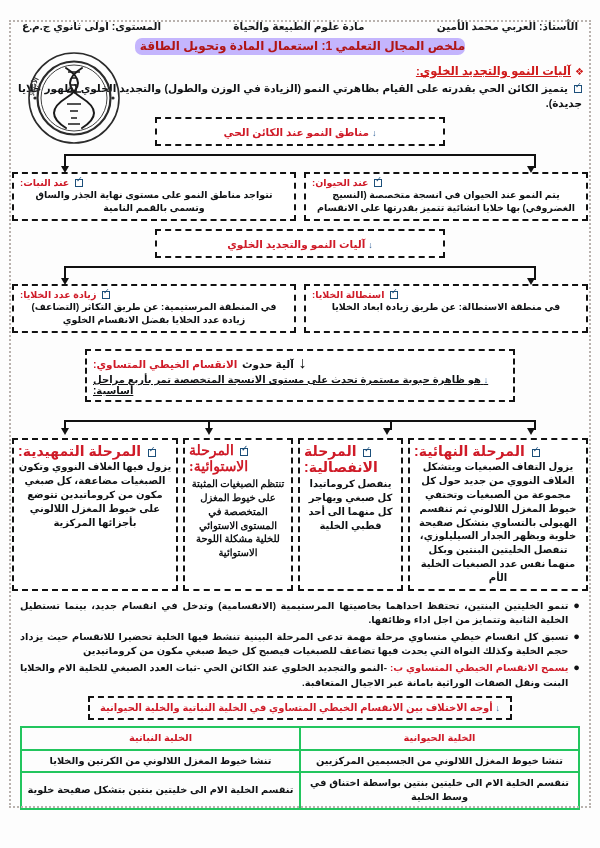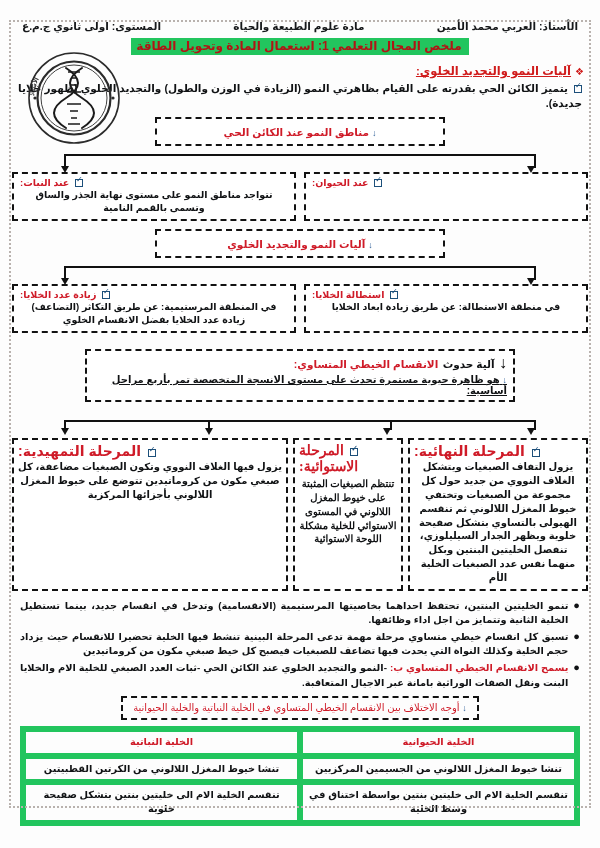--- a/index.html
+++ b/index.html
@@ -42,26 +42,27 @@
   .header-row > div { white-space: nowrap; }
 
   .title-wrap {
     text-align: center;
     margin-top: 2px;
     position: relative;
     z-index: 3;
   }
   .lesson-title {
     display: inline-block;
-    background: #22c55e;
+    background: #c4b5fd;
     color: #b01515;
     font-weight: bold;
     font-size: 12px;
-    padding: 1px 7px 2px 5px;
+    padding: 1px 0 2px 5px;
     letter-spacing: -0.2px;
+    border-radius: 7px;
   }
 
   
   .seal {
     position: absolute;
     left: 20px;
     top: 44px;
     width: 108px;
     height: 108px;
     z-index: 4;
@@ -178,21 +179,21 @@
     color: #101214;
     line-height: 1.35;
     text-align: center;
     letter-spacing: -0.15px;
   }
 
   
   .mech-node {
     width: 430px;
     margin: 16px auto;
-    text-align: right;
+    text-align: left;
   }
   .mech-line2 {
     font-size: 10px;
     font-weight: bold;
     color: #101214;
     margin-top: 2px;
     text-decoration: underline;
   }
   .mech-line2 .arrowglyph { color: #2a5c96; font-size: 9px; }
   .mech-red { color: #cf1b28; }
@@ -264,34 +265,34 @@
   .bullet .btxt { flex: 1 1 auto; }
   .red { color: #cf1b28; }
 
   
   .compare-title-wrap { text-align: center; margin: 6px 0 6px 0; }
   .compare-title {
     display: inline-block;
     border: 2px dashed #121212;
     padding: 4px 10px 5px 10px;
     color: #cf1b28;
-    font-weight: normal;
+    font-weight: bold;
     font-size: 10px;
   }
   .compare-title .arrowglyph { color: #2a5c96; font-size: 9px; }
 
   
   table.cmp {
     width: calc(100% - 16px);
     margin: 0 8px;
     border-collapse: collapse;
     table-layout: fixed;
   }
   table.cmp th, table.cmp td {
-    border: 6px solid #22c55e;
+    border: 2px solid #22c55e;
     padding: 3px 5px 4px 5px;
     text-align: center;
     vertical-align: middle;
     font-size: 9.8px;
     font-weight: bold;
     line-height: 1.4;
     color: #101214;
   }
   table.cmp th {
     color: #cf1b28;
@@ -373,20 +374,21 @@
       <div class="drop" style="right:9%;"></div>
       <div class="head" style="right:calc(9% - 3px);"></div>
     </div>
 
     <div class="pair-row">
       <div class="node">
         <div class="box-head">
           <span class="cbox"></span>
           <span>عند الحيوان:</span>
         </div>
+        <div class="box-body">يتم النمو عند الحيوان في انسجة متخصصة (النسيج الغضروفي) بها خلايا انشائية تتميز بقدرتها على الانقسام</div>
       </div>
       <div class="node">
         <div class="box-head">
           <span class="cbox"></span>
           <span>عند النبات:</span>
         </div>
         <div class="box-body">تتواجد مناطق النمو على مستوى نهاية الجذر والساق وتسمى بالقمم النامية</div>
       </div>
     </div>
   </div>
@@ -451,26 +453,33 @@
     </div>
 
     <div class="phases">
       <div class="phase" style="flex:0 0 180px;">
         <div class="box-head">
           <span class="cbox"></span>
           <span>المرحلة النهائية:</span>
         </div>
         <div class="box-body">يزول التفاف الصبغيات ويتشكل الغلاف النووي من جديد حول كل مجموعة من الصبغيات وتختفي خيوط المغزل اللالوني ثم تنقسم الهيولى بالتساوي بتشكل صفيحة خلوية ويظهر الجدار السيليلوزي، تنفصل الخليتين البنتين وبكل منهما نفس عدد الصبغيات الخلية الأم</div>
       </div>
+      <div class="phase" style="flex:0 0 105px;">
+        <div class="box-head">
+          <span class="cbox"></span>
+          <span>المرحلة الانفصالية:</span>
+        </div>
+        <div class="box-body">ينفصل كروماتيدا كل صبغي ويهاجر كل منهما الى أحد قطبي الخلية</div>
+      </div>
       <div class="phase" style="flex:0 0 110px;font-family:Liberation Serif, serif;">
         <div class="box-head">
           <span class="cbox"></span>
           <span>المرحلة الاستوائية:</span>
         </div>
-        <div class="box-body">تنتظم الصبغيات المثبتة على خيوط المغزل اللالوني في المستوى الاستوائي للخلية مشكلة اللوحة الاستوائية</div>
+        <div class="box-body">تنتظم الصبغيات المثبتة على خيوط المغزل المتخصصة في المستوى الاستوائي للخلية مشكلة اللوحة الاستوائية</div>
       </div>
       <div class="phase" style="flex:1 1 auto;">
         <div class="box-head">
           <span class="cbox"></span>
           <span>المرحلة التمهيدية:</span>
         </div>
         <div class="box-body">يزول فيها الغلاف النووي وتكون الصبغيات مضاعفة، كل صبغي مكون من كروماتيدين تتوضع على خيوط المغزل اللالوني بأجزائها المركزية</div>
       </div>
     </div>
   </div>
@@ -502,21 +511,21 @@
   <table class="cmp">
     <thead>
       <tr>
         <th>الخلية الحيوانية</th>
         <th>الخلية النباتية</th>
       </tr>
     </thead>
     <tbody>
       <tr>
         <td>تنشا خيوط المغزل اللالوني من الجسيمين المركزيين</td>
-        <td>تنشا خيوط المغزل اللالوني من الكرتين القطبيتين</td>
+        <td>تنشا خيوط المغزل اللالوني من الكرتين والخلايا</td>
       </tr>
       <tr>
         <td>تنقسم الخلية الام الى خليتين بنتين بواسطة اختناق في وسط الخلية</td>
         <td>تنقسم الخلية الام الى خليتين بنتين بتشكل صفيحة خلوية</td>
       </tr>
     </tbody>
   </table>
 </div>
 
 </body></html>

